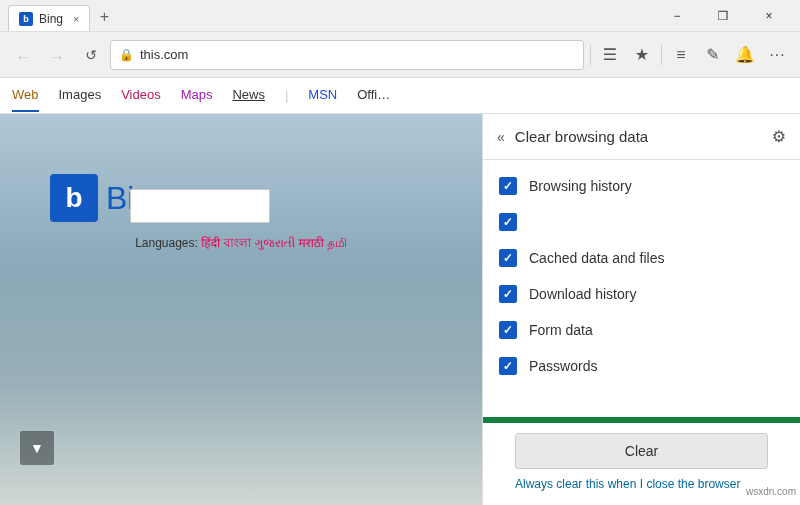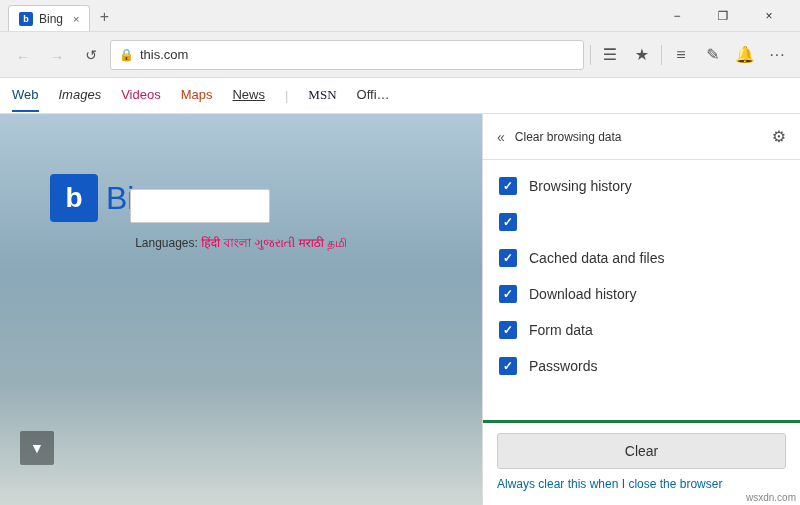--- a/index.html
+++ b/index.html
@@ -40,21 +40,21 @@
     .toolbar-right { display: flex; align-items: center; gap: 2px; }
     .toolbar-btn { width: 30px; height: 30px; display: flex; align-items: center; justify-content: center;
       cursor: pointer; color: #555; font-size: 16px; border-radius: 3px; }
     .toolbar-divider { width: 1px; height: 20px; background: #ccc; margin: 0 2px; }
 
     
     .bing-nav { display: flex; align-items: center; height: 36px; background: #fff;
       border-bottom: 1px solid #e0e0e0; padding: 0 12px; gap: 20px; }
     .bing-nav-item { font-size: 13px; color: #333; cursor: pointer; padding: 8px 0;
       border-bottom: 2px solid transparent; }
-    .bing-nav-item:first-child { border-bottom-color: #1259c3; color: #0c4a6e; font-weight: 500; }
+    .bing-nav-item:first-child { border-bottom-color: #1259c3; color: #a16207; font-weight: 500; }
     .bing-nav-sep { color: #ccc; }
 
     
     .main-area { display: flex; height: calc(505px - 32px - 46px - 36px); }
 
     
     .bing-content { flex: 1; background: linear-gradient(to bottom, #b0c8d8 0%, #8aa8b8 40%, #9ab0b8 70%, #d0d8d4 100%);
       position: relative; overflow: hidden; }
     .bing-logo { position: absolute; top: 60px; left: 50px; display: flex; align-items: center; gap: 8px; }
     .bing-b { width: 48px; height: 48px; background: #1259c3; border-radius: 4px;
@@ -68,46 +68,46 @@
     .scroll-btn { position: absolute; bottom: 40px; left: 20px; width: 34px; height: 34px;
       background: rgba(0,0,0,0.4); display: flex; align-items: center; justify-content: center;
       color: #fff; cursor: pointer; border-radius: 2px; font-size: 14px; }
 
     
     .panel { width: 318px; background: #fff; border-left: 1px solid #ddd;
       display: flex; flex-direction: column; overflow: hidden; }
     .panel-header { display: flex; align-items: center; height: 46px; padding: 0 14px;
       border-bottom: 1px solid #e0e0e0; gap: 10px; }
     .panel-chevron { color: #555; font-size: 14px; cursor: pointer; }
-    .panel-title { font-size: 12px; color: #333; font-weight: 400; flex: 1; }
+    .panel-title { font-size: 15px; color: #333; font-weight: 400; flex: 1; }
     .panel-settings-btn { color: #555; font-size: 16px; cursor: pointer; }
 
     .panel-content { flex: 1; overflow-y: auto; padding: 8px 0; }
     .checkbox-item { display: flex; align-items: center; padding: 9px 16px; gap: 12px; cursor: pointer; }
     .cb { width: 18px; height: 18px; border: 2px solid #1259c3; background: #1259c3;
       display: flex; align-items: center; justify-content: center; flex-shrink: 0; border-radius: 2px; }
     .cb-check { color: #fff; font-size: 12px; font-weight: bold; }
     .cb-label { font-size: 14px; color: #333; }
 
     .show-more { display: flex; align-items: center; padding: 8px 16px; color: #1259c3;
       cursor: pointer; font-size: 13px; gap: 4px; }
     .show-more-arrow { font-size: 10px; }
 
-    .panel-footer { padding: 10px 14px; border-top: 3px solid #15803d; }
+    .panel-footer { padding: 10px 32px; border-top: 6px solid #15803d; }
     .clear-btn { width: 100%; height: 36px; background: #e8e8e8; border: 1px solid #ccc;
       font-size: 14px; color: #333; cursor: pointer; border-radius: 3px; }
     .always-clear { font-size: 12px; color: #0369a1; padding: 8px 0 4px 0; }
 
     
     .panel::-webkit-scrollbar { width: 6px; }
     .panel-content::-webkit-scrollbar { width: 6px; }
     .panel-content::-webkit-scrollbar-thumb { background: #ccc; border-radius: 3px; }
 
     
-    .watermark { position: fixed; bottom: 2px; right: 4px; font-size: 10px; color: #888; }
+    .watermark { position: fixed; bottom: 8px; right: 4px; font-size: 10px; color: #888; }
   </style>
 </head>
 <body>
 
 <div class="title-bar">
   <div class="tab-area">
     <div class="tab">
       <div class="favicon">
         <span>b</span>
       </div>
@@ -138,26 +138,26 @@
     <div class="toolbar-divider"></div>
     <div class="toolbar-btn">≡</div>
     <div class="toolbar-btn">✎</div>
     <div class="toolbar-btn">🔔</div>
     <div class="toolbar-btn">···</div>
   </div>
 </div>
 
 <div class="bing-nav">
   <span class="bing-nav-item">Web</span>
-  <span class="bing-nav-item" style="border-bottom-color:transparent;color:#333;font-style:italic;">Images</span>
+  <span class="bing-nav-item" style="border-bottom-color:transparent;color:#333;">Images</span>
   <span class="bing-nav-item" style="border-bottom-color:transparent;color:#be185d;">Videos</span>
-  <span class="bing-nav-item" style="border-bottom-color:transparent;color:#c2410c;">Maps</span>
+  <span class="bing-nav-item" style="border-bottom-color:transparent;color:#a21caf;">Maps</span>
   <span class="bing-nav-item" style="border-bottom-color:transparent;color:#333;text-decoration:underline;">News</span>
   <span class="bing-nav-sep">|</span>
-  <span class="bing-nav-item" style="border-bottom-color:transparent;color:#0f172a;font-family:Liberation Serif, serif;">MSN</span>
+  <span class="bing-nav-item" style="border-bottom-color:transparent;color:#1d4ed8;">MSN</span>
   <span class="bing-nav-item" style="border-bottom-color:transparent;color:#333;">Offi…</span>
 </div>
 
 <div class="main-area">
 
   <div class="bing-content">
     <div class="bing-logo">
       <div class="bing-b">
         <span>b</span>
       </div>

